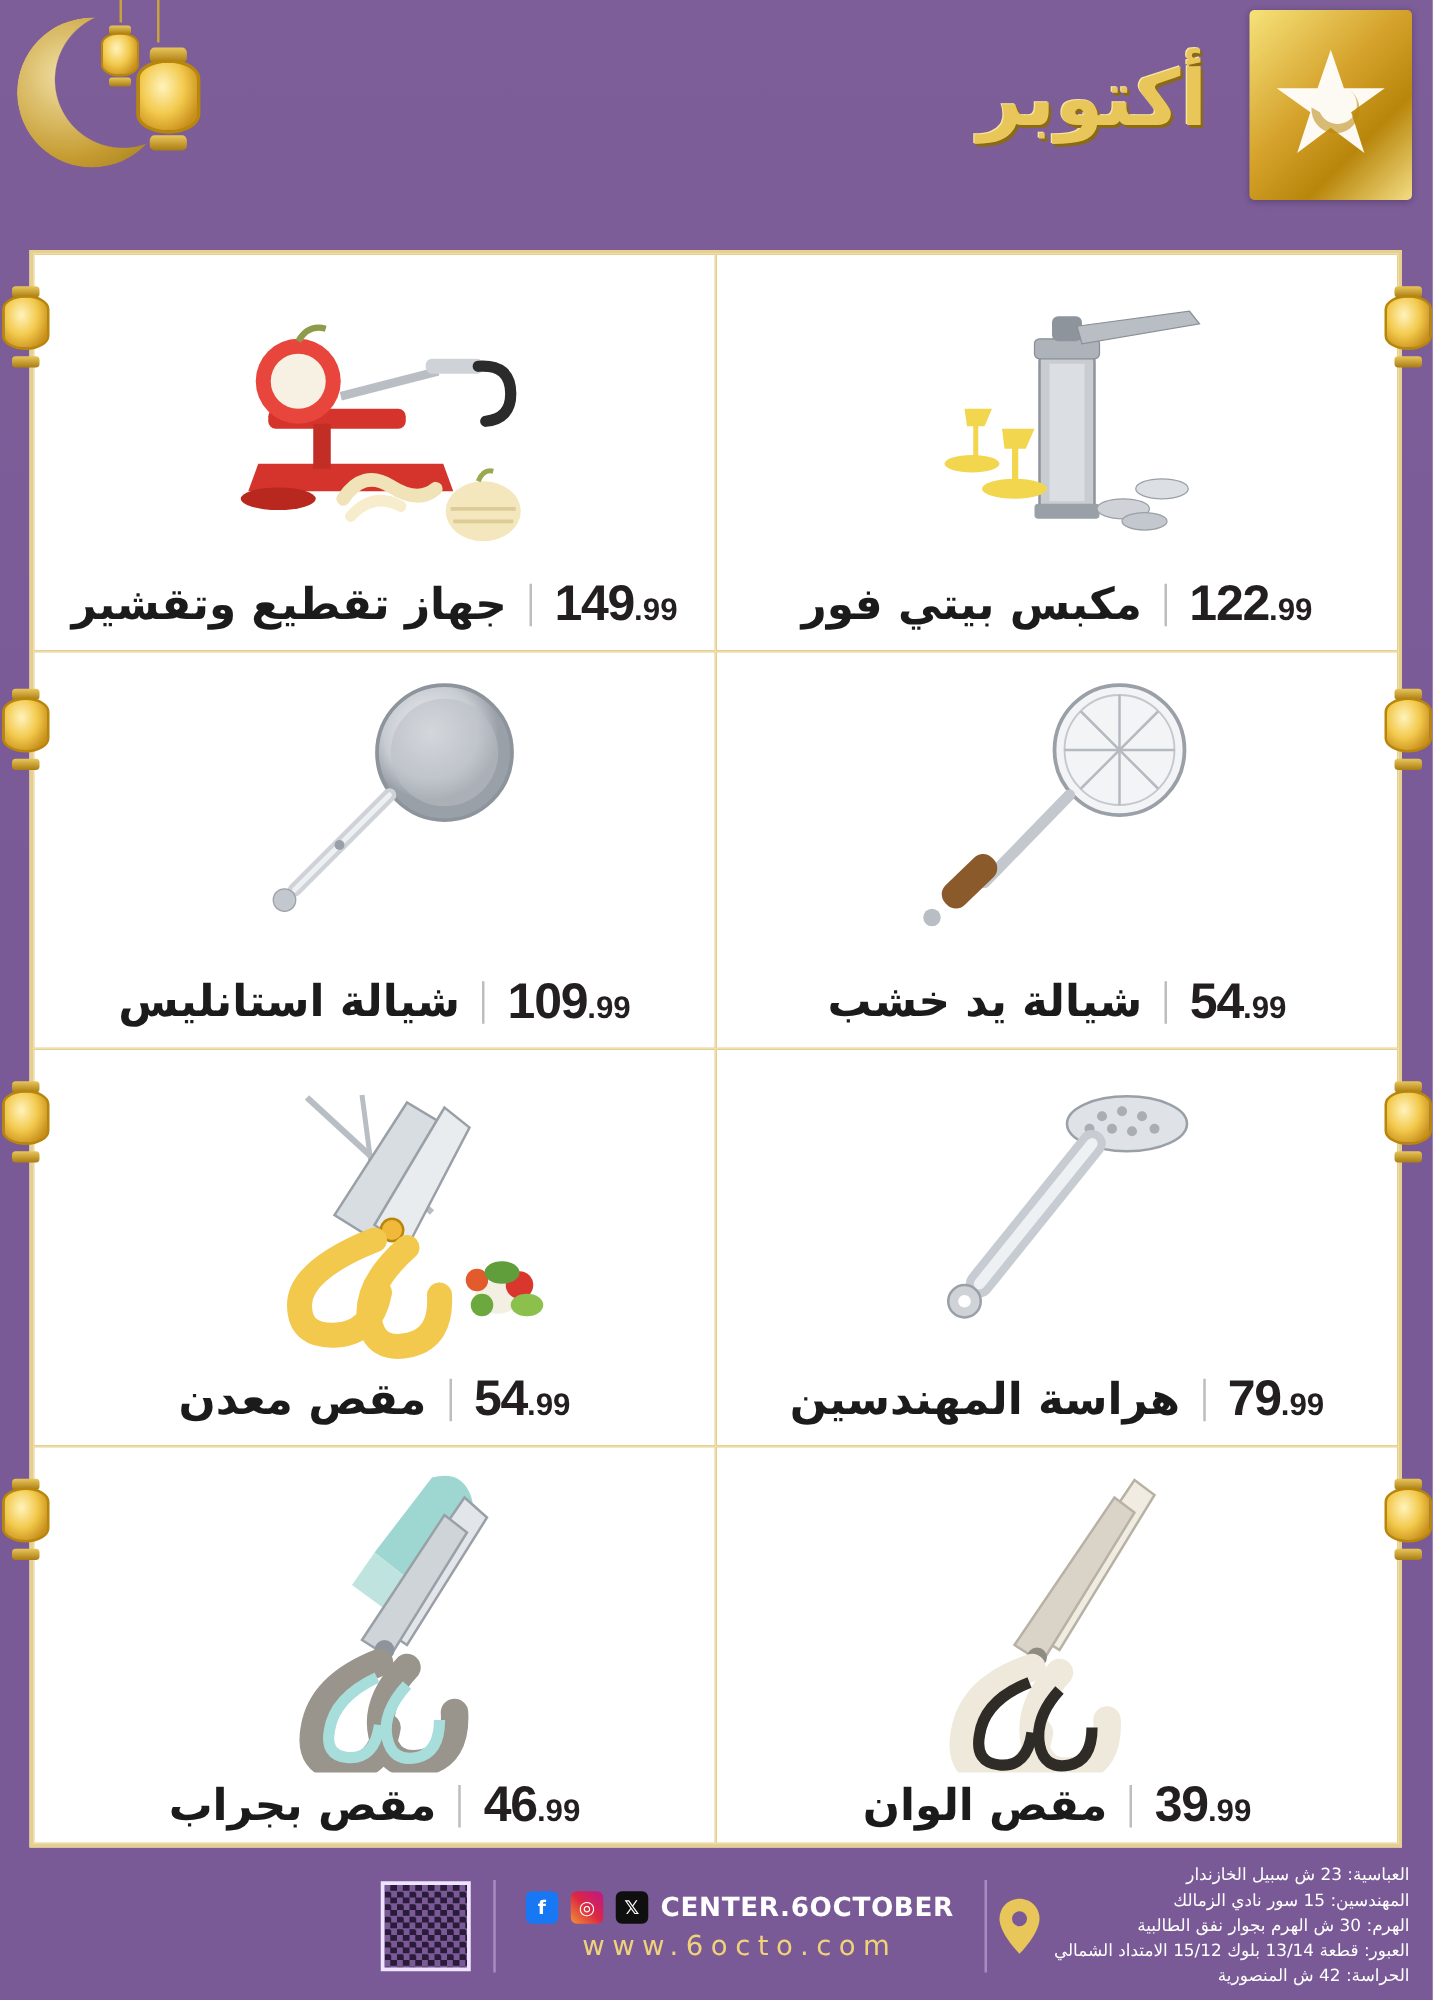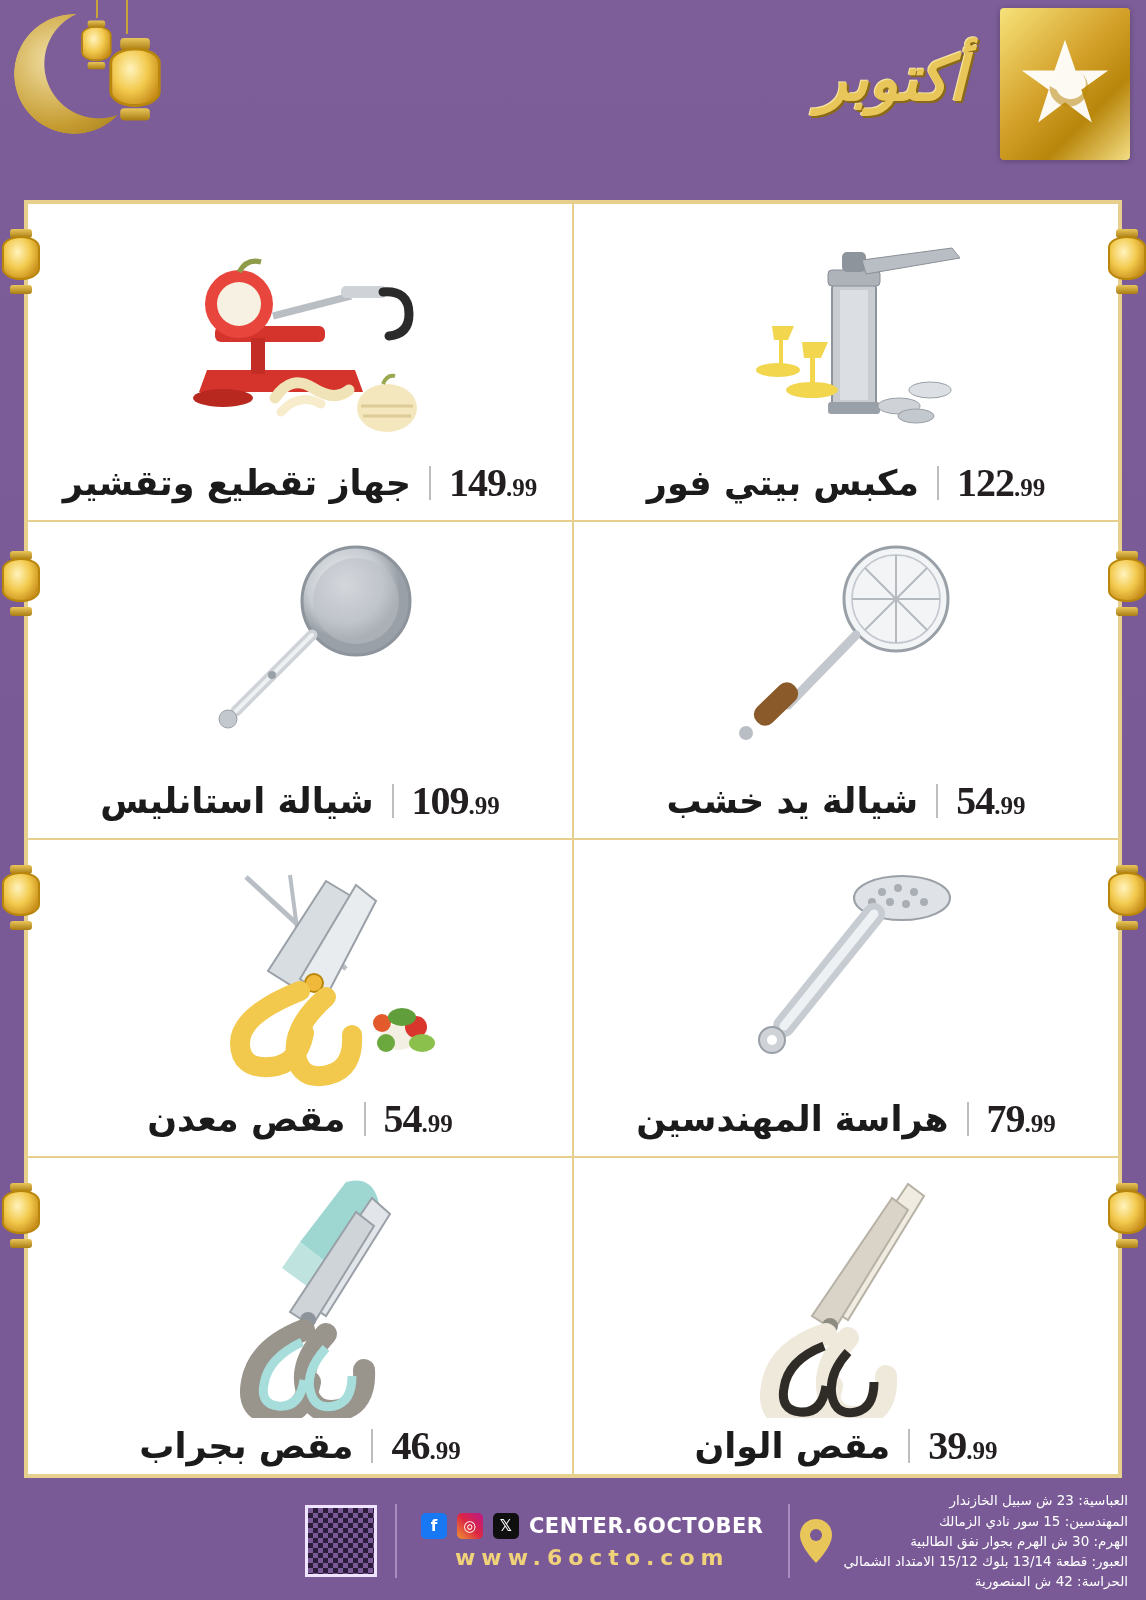--- a/index.html
+++ b/index.html
@@ -30,21 +30,21 @@
     display: flex; align-items: center; justify-content: center;
     box-shadow: 0 1px 6px rgba(0,0,0,.25);
   }
   .logo-star {
     position: relative;
     width: 96px; height: 96px;
   }
   .brand-wrap {
     position: absolute;
     top: 40px; left: 160px;
-    display: flex; align-items: center; gap: 10px; font-style: italic;
+    display: flex; align-items: center; gap: 10px;
   }
   .brand-text {
     font-size: 62px;
     font-weight: bold;
     color: #e9c65a;
     text-shadow: 2px 2px 0 #8a6a14, -1px -1px 0 #f7e7a2;
     letter-spacing: 1px;
     direction: rtl;
   }
   .lantern-cluster {
@@ -121,21 +121,21 @@
     display: flex;
     align-items: center;
     justify-content: center;
     gap: 18px;
     padding: 4px 18px 14px;
   }
   .price {
     font-weight: bold;
     color: #231f20;
     white-space: nowrap;
-    font-family: Liberation Serif, serif;
+    font-family: Liberation Sans, sans-serif;
   }
   .price .int { font-size: 40px; letter-spacing: -1px; }
   .price .dec { font-size: 25px; }
   .sep {
     width: 2px; height: 34px; background: #bdbdbd;
   }
   .pname {
     font-size: 35px;
     font-weight: bold;
     color: #1b1b1b;
@@ -186,21 +186,21 @@
   .social-row { display: flex; align-items: center; gap: 10px; }
   .soc-icon {
     width: 26px; height: 26px; border-radius: 5px;
     display: flex; align-items: center; justify-content: center;
     font-size: 15px; font-weight: bold; color: #fff;
   }
   .handle {
     color: #ffffff; font-size: 21px; font-weight: bold; letter-spacing: .5px;
   }
   .website {
-    color: #efd27a; font-size: 22px; font-weight: bold; letter-spacing: 6px;
+    color: #efd27a; font-size: 22px; font-weight: normal; letter-spacing: 6px;
   }
   .addresses {
     margin-right: auto;
     display: flex; align-items: center; gap: 10px;
     direction: rtl;
   }
   .addr-lines { text-align: right; }
   .addr-lines div {
     color: #ffffff; font-size: 13.5px; line-height: 1.5; white-space: nowrap;
   }

